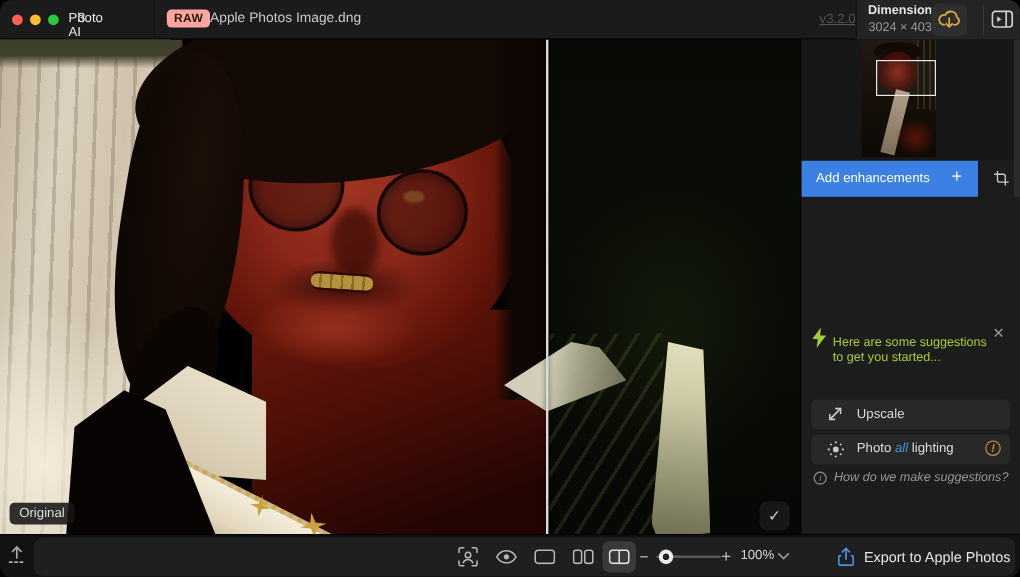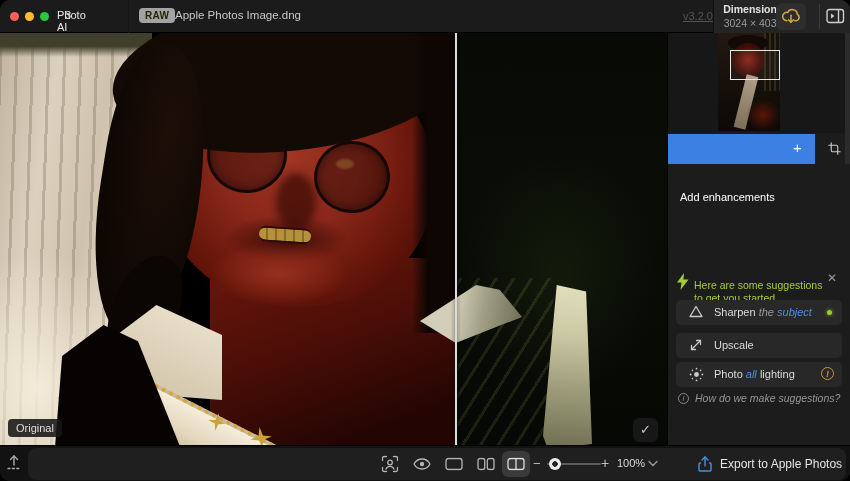--- a/index.html
+++ b/index.html
@@ -13,21 +13,21 @@
 
   
   .titlebar { left:0; top:0; width:850px; height:33px; background:#1b1b1b; border-bottom:1px solid #000; }
   .dot { top:12px; width:9px; height:9px; border-radius:50%; }
   .dot.r { left:10px; background:#ff5f57; }
   .dot.y { left:25px; background:#febc2e; }
   .dot.g { left:40px; background:#2ac840; }
   .tb-sep { left:128px; top:0; width:1px; height:33px; background:#141414; }
   .app-title { left:57px; top:9px; font-size:11px; color:#e6e6e6; }
   .app-title .ver { position:static; margin-left:8px; }
-  .raw-badge { left:139px; top:8px; background:#a3a3a3; color:#2a2206; font-size:10px; font-weight:bold; padding:2px 6px; border-radius:4px; letter-spacing:.3px;text-align:center; }
+  .raw-badge { left:139px; top:8px; background:#fca5a5; color:#2a2206; font-size:10px; font-weight:bold; padding:2px 6px; border-radius:4px; letter-spacing:.3px;text-align:center; }
   .filename { left:175px; top:9px; font-size:11.5px; color:#c9c9c9; }
   .version { left:683px; top:10px; font-size:11px; color:#535353;text-decoration:underline; }
   .tb-right { left:713px; top:0; width:137px; height:33px; background:#242424; border-left:1px solid #101010; }
   .dims { left:6px; top:3px; width:66px; text-align:center; }
   .dims div { position:static; }
   .dims-label { font-size:10.5px; color:#e3e3e3; font-weight:bold; }
   .dims-value { font-size:10.5px; color:#9a9a9a; margin-top:2px; }
   .cloud-box { left:62px; top:3px; width:30px; height:27px; background:#2e2e2e; border-radius:6px; }
   .cloud-box svg { position:absolute; left:5px; top:4px; }
   .tb-vline { left:105px; top:4px; width:1px; height:25px; background:#3a3a3a; }
@@ -115,21 +115,21 @@
     background:repeating-linear-gradient(90deg,#3a2e1c 0 2px,#141008 2px 5px); opacity:.85; }
   .th-face { left:14px; top:10px; width:32px; height:34px; border-radius:50%;
     background:radial-gradient(closest-side,#8a2717,#3c0d07 85%); }
   .th-hair { left:10px; top:2px; width:40px; height:16px; border-radius:50%; background:#120a06; }
   .th-sash { left:22px; top:42px; width:12px; height:54px; background:linear-gradient(180deg,#cbb9a0,#8f8068); transform:rotate(14deg); opacity:.85; }
   .th-red { left:28px; top:66px; width:34px; height:32px; background:radial-gradient(closest-side,#5a1408,rgba(90,20,8,0)); }
   .th-navrect { left:12px; top:17px; width:50px; height:30px; border:1.5px solid #e8e8e8; background:rgba(255,255,255,.04); }
   .thumb-strip { left:177px; top:0; width:5px; height:131px; background:#2b2b2b; }
 
   .add-btn { left:0; top:101px; width:147px; height:30px; background:#3d80e4; }
-  .add-btn .lbl { left:12px; top:9px; font-size:11px; color:#fff;margin-top:48px; }
+  .add-btn .lbl { left:12px; top:9px; font-size:11px; color:#fff; }
   .add-btn .plus { left:125px; top:5px; font-size:15px; font-weight:300; color:#fff; }
   .crop-btn { left:147px; top:101px; width:35px; height:30px; }
   .crop-btn svg { position:absolute; left:13px; top:8px; }
 
   .denoise-row { left:0; top:135px; width:177px; height:28px; }
   .denoise-row svg { position:absolute; left:28px; top:6px; }
   .denoise-row .lbl { left:50px; top:8px; font-size:11px; color:#dadada; }
 
   .sg-header .bolt { left:9px; top:240px; }
   .sg-intro { left:26px; top:234px; width:130px; font-size:10.5px; line-height:1.25; color:#a4cc35;margin-top:12px; }
@@ -283,31 +283,20 @@
 
 
     <div class="sg-header">
       <svg class="bolt" width="12" height="17" viewBox="0 0 12 17">
         <path d="M7 0 L0 9.5 H4.5 L3.5 17 L11.5 6.5 H6.5 Z" fill="#a4cc35"></path>
       </svg>
       <div class="sg-intro">Here are some suggestions to get you started...</div>
       <div class="sg-close">✕</div>
     </div>
 
-    <div class="sg-row row-sharpen">
-      <svg class="ric" width="14" height="13" viewBox="0 0 14 13" fill="none" stroke="#c9c9c9" stroke-width="1.3" stroke-linejoin="round">
-        <path d="M7 1.5 L13 11.5 H1 Z"></path>
-      </svg>
-      <div class="txt">
-        <span>Sharpen</span>
-        <span class="w-em">the</span>
-        <span class="w-link">subject</span>
-      </div>
-      <div class="g-dot"></div>
-    </div>
 
     <div class="sg-row row-upscale">
       <svg class="ric" width="14" height="14" viewBox="0 0 14 14" fill="none" stroke="#c9c9c9" stroke-width="1.3" stroke-linecap="round" stroke-linejoin="round">
         <path d="M2.5 11.5 L11.5 2.5"></path>
         <path d="M7.5 2.5 H11.5 V6.5"></path>
         <path d="M6.5 11.5 H2.5 V7.5"></path>
       </svg>
       <div class="txt">
         <span>Upscale</span>
       </div>

